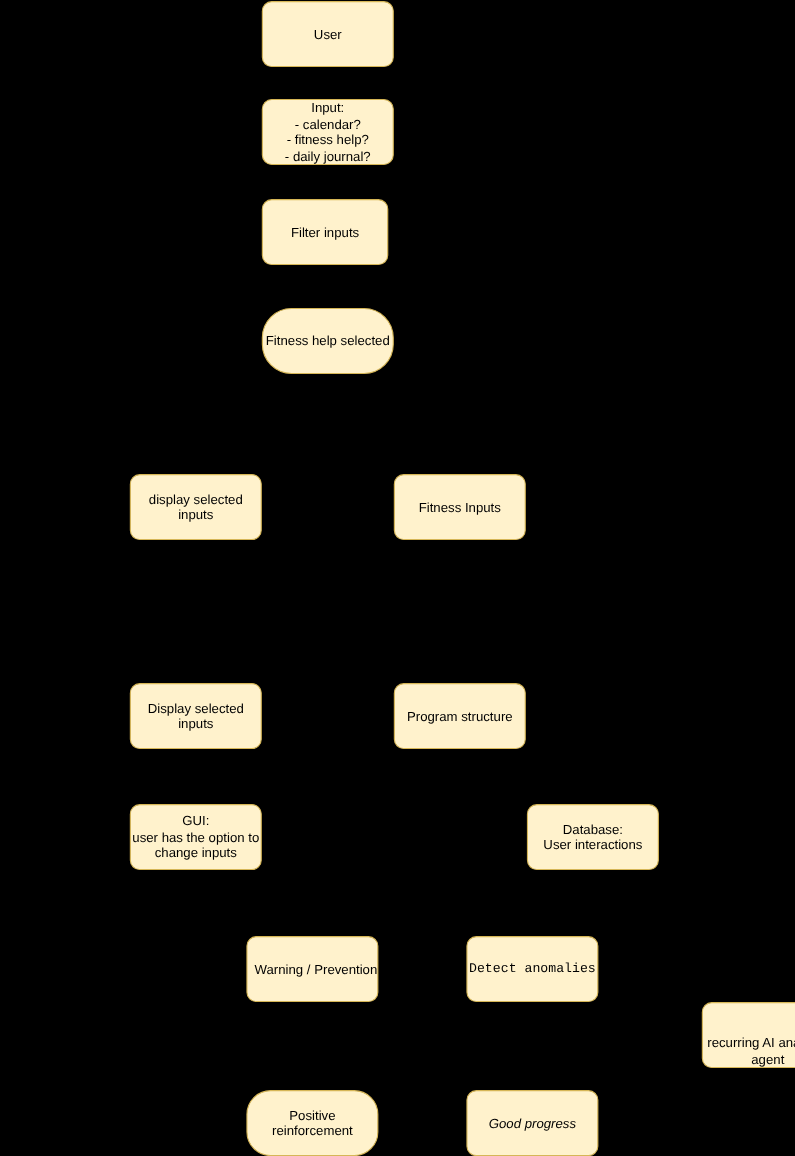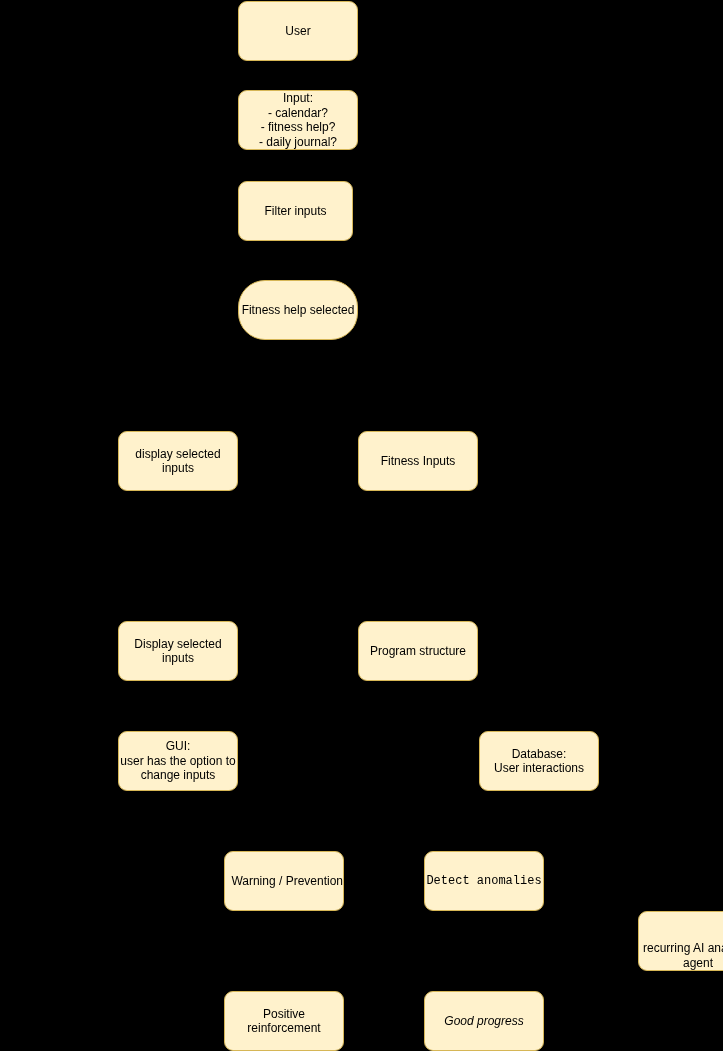--- a/index.html
+++ b/index.html
@@ -77,20 +77,20 @@
     <div class="node" style="left: 188px; top: 851px; width: 120px; height: 60px; justify-content: flex-end;">
     <span class="node-label">Warning / Prevention</span>
   </div>
     <div class="node" style="left: 388px; top: 851px; width: 120px; height: 60px; font-family: Liberation Mono, monospace;">
     <span class="node-label">Detect anomalies</span>
   </div>
     <div class="node" style="left: 602px; top: 911px; width: 120px; height: 60px; align-items: flex-end;">
     <span class="node-label">recurring AI analyzer
 agent</span>
   </div>
-    <div class="node" style="left: 188px; top: 991px; width: 120px; height: 60px;">
+    <div class="node" style="left: 188px; top: 991px; width: 120px; height: 60px; border-radius: 22px;">
     <span class="node-label">Positive
 reinforcement</span>
   </div>
     <div class="node" style="left: 388px; top: 991px; width: 120px; height: 60px; font-style: italic;">
     <span class="node-label">Good progress</span>
   </div>
   </div>
 
 </body></html>

